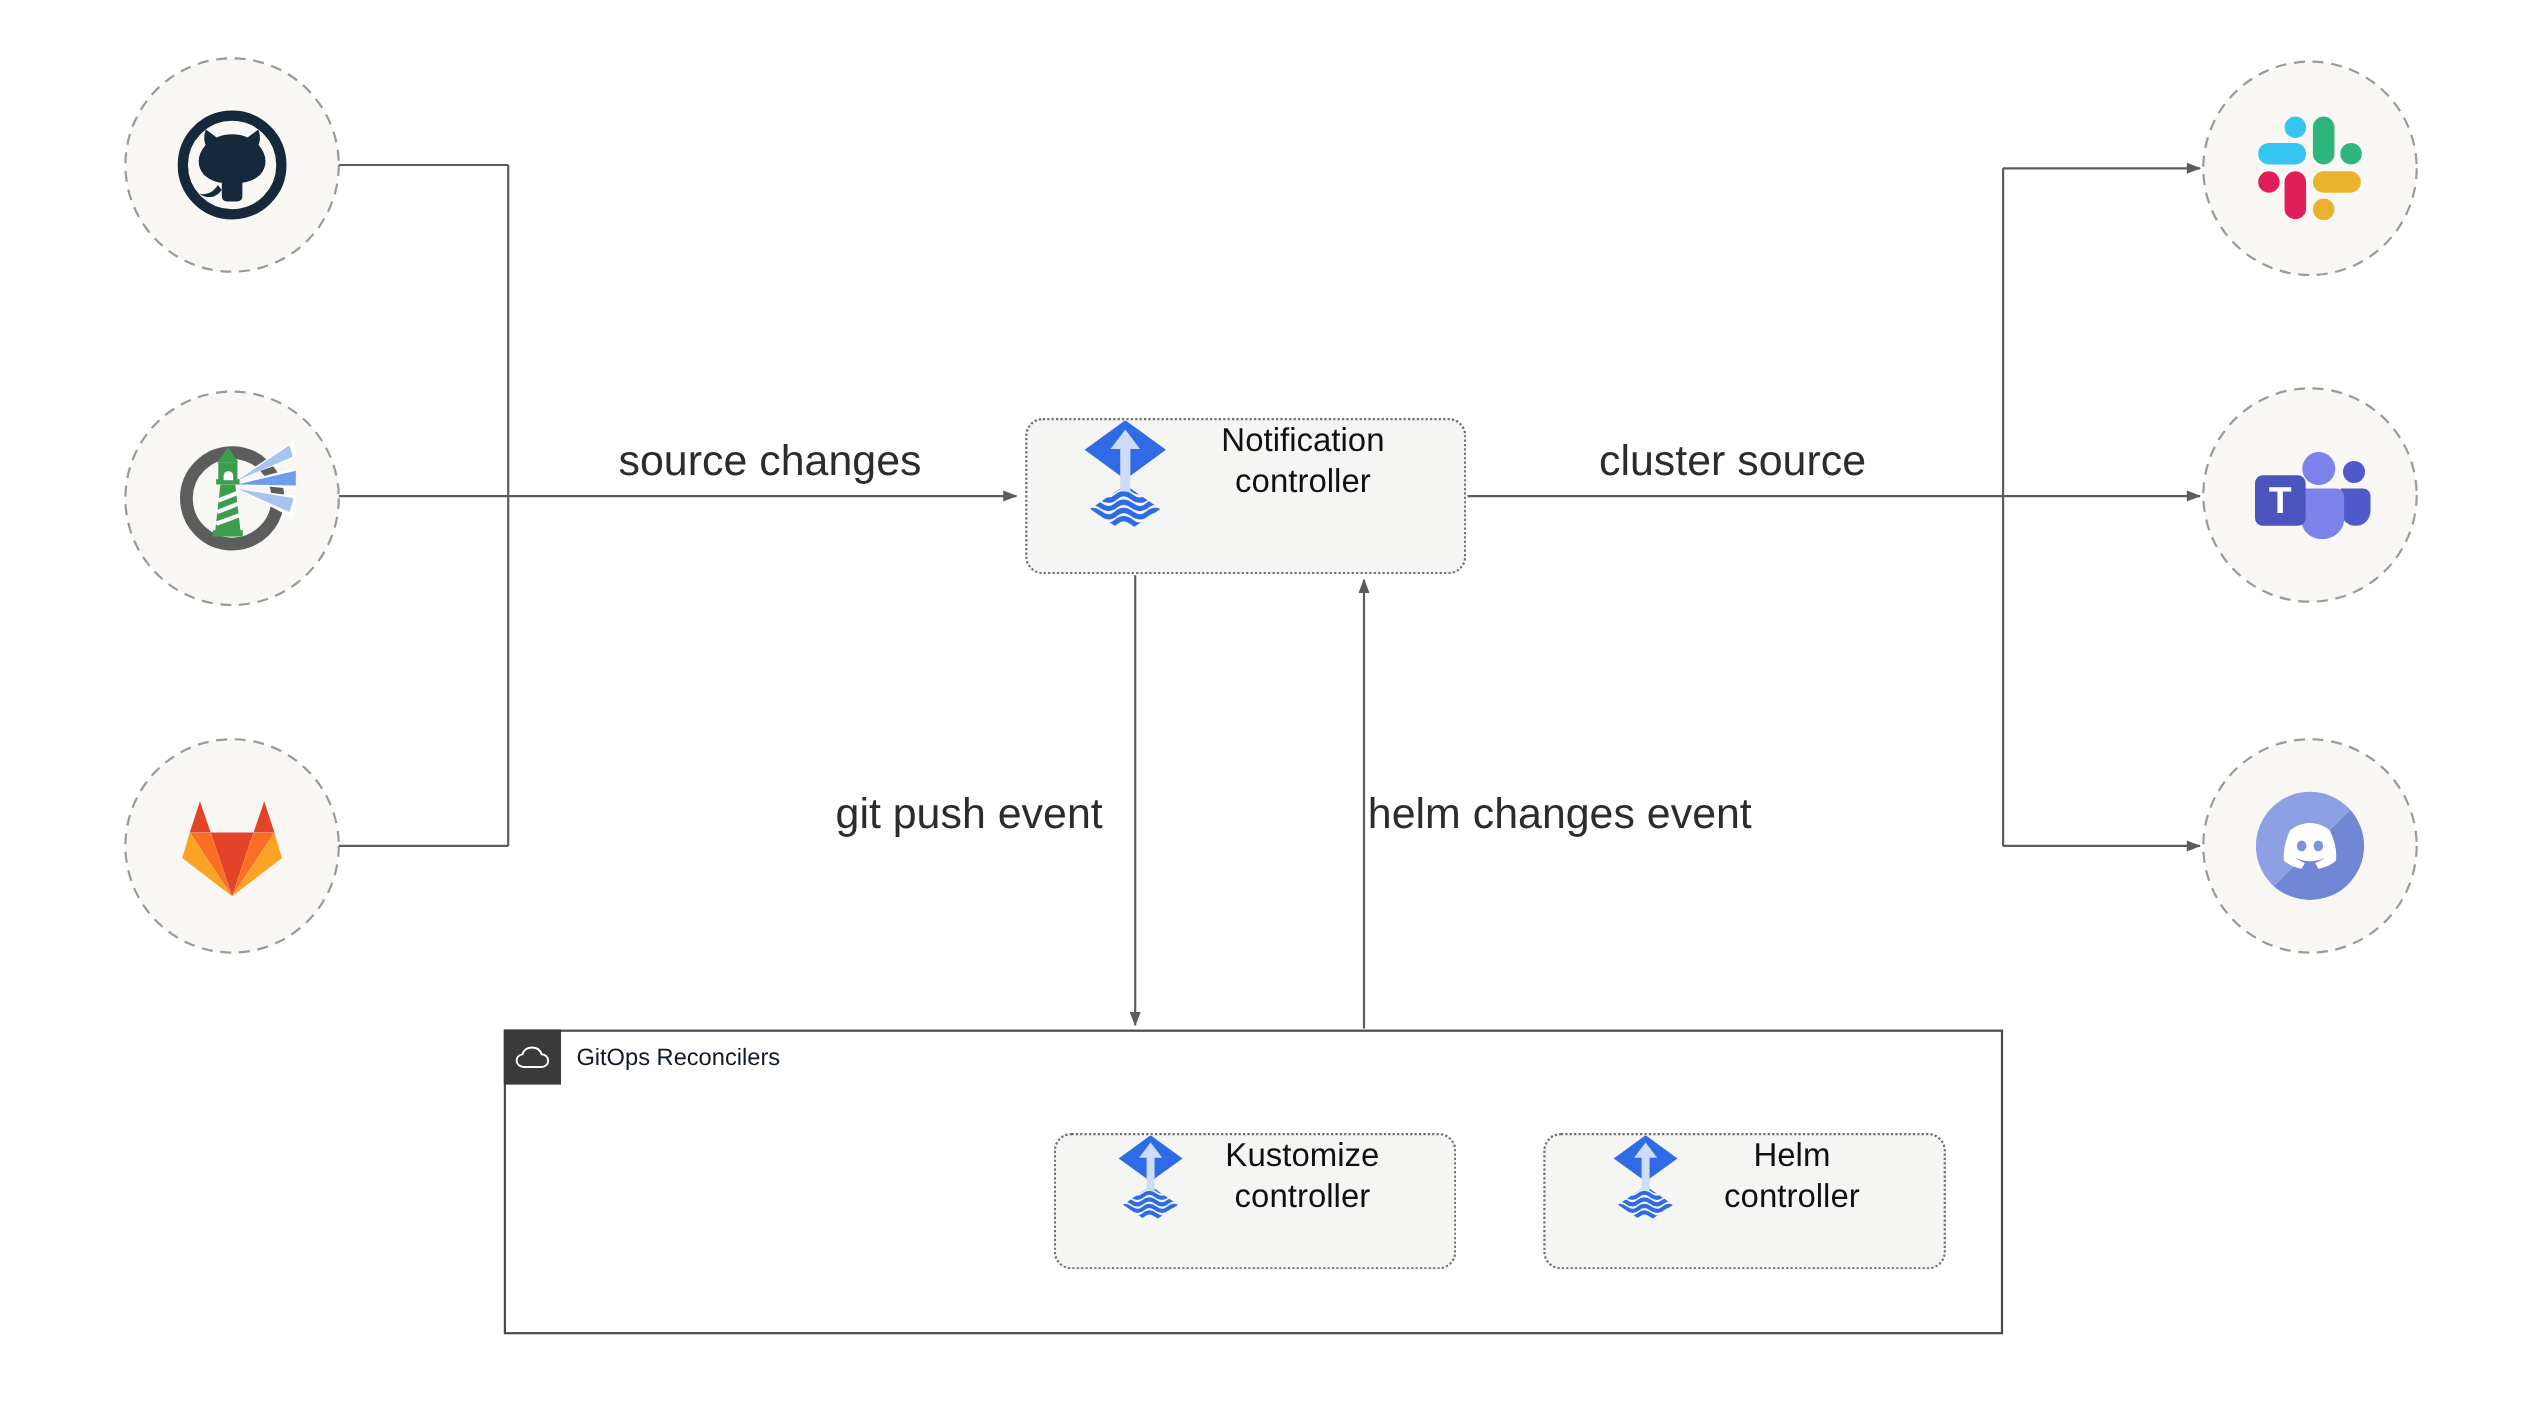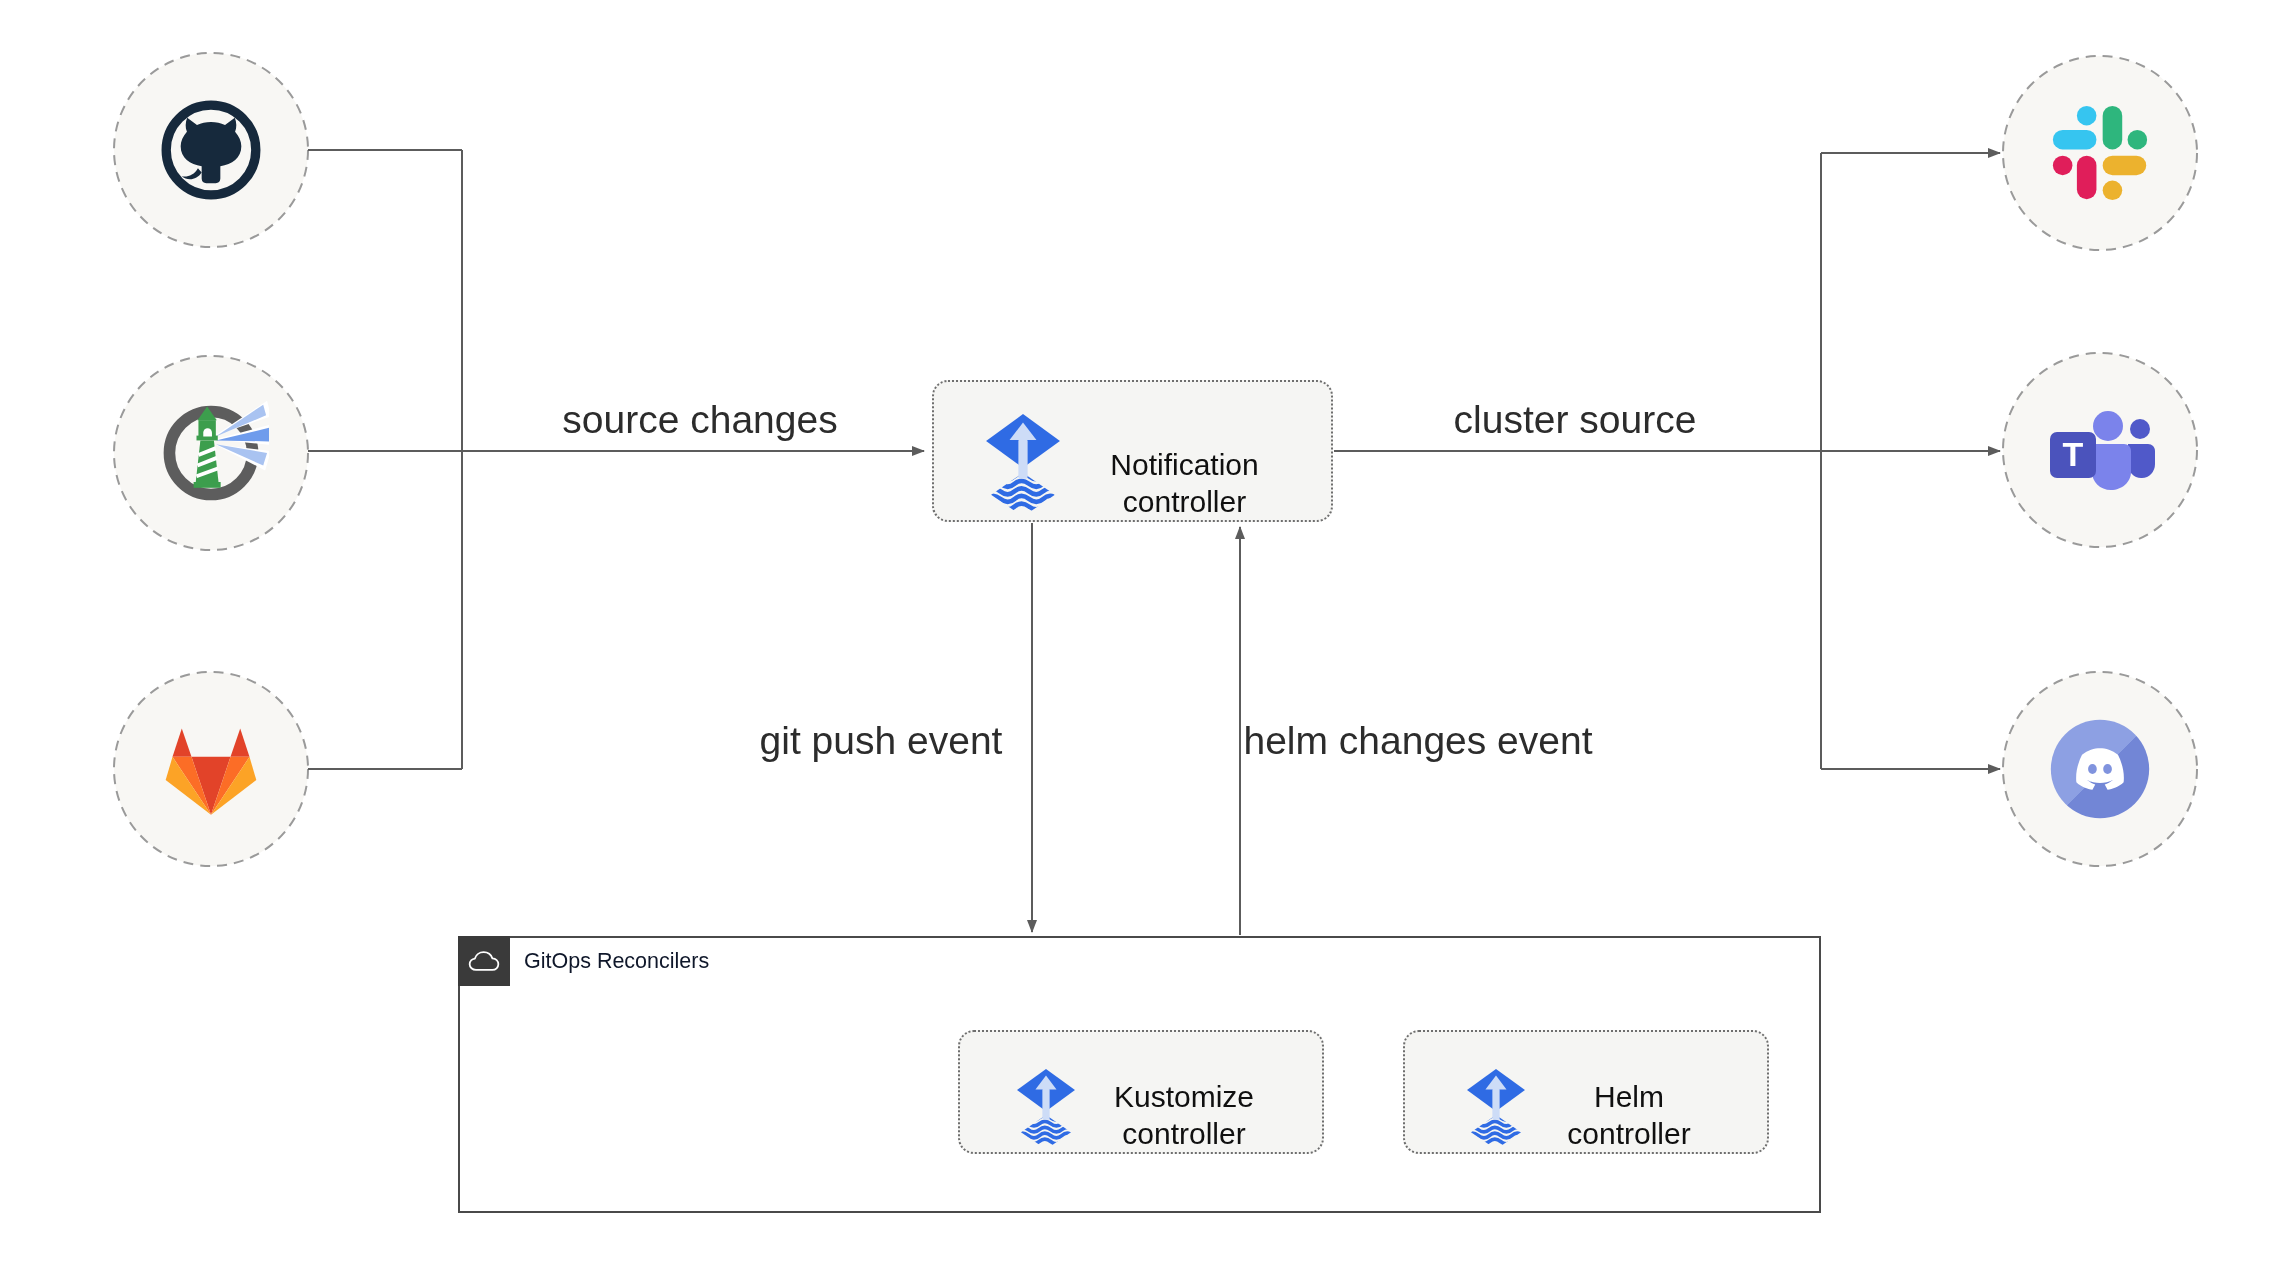--- a/index.html
+++ b/index.html
@@ -1,21 +1,21 @@
 <!DOCTYPE html>
 <html><head>
 <meta charset="utf-8">
 <style>
   html,body{margin:0;padding:0;background:#ffffff;}
   .stage{position:relative;width:2292px;height:1284px;background:#ffffff;overflow:hidden;
          font-family:"Liberation Sans", sans-serif;}
   .wires{position:absolute;left:0;top:0;z-index:0;}
   .node-icon{position:absolute;z-index:2;}
   .ctrl{position:absolute;z-index:3;background:#f5f5f3;border:2px dotted #6e6e6e;border-radius:16px;
-        display:flex;align-items:flex-end;justify-content:center;gap:20px;box-sizing:border-box;}
+        display:flex;align-items:flex-start;justify-content:center;gap:20px;box-sizing:border-box;}
   .ctrl .lbl{font-size:30px;line-height:37px;color:#101010;text-align:center;}
   .group-box{position:absolute;z-index:1;border:2px solid #4a4a4a;background:#ffffff;box-sizing:border-box;}
   .group-header{position:absolute;left:-2px;top:-2px;width:52px;height:50px;background:#3a3a3a;
                 display:flex;align-items:center;justify-content:center;}
   .group-title{position:absolute;left:64px;top:-2px;height:50px;line-height:50px;font-size:21.5px;color:#0f172a;white-space:nowrap;}
   .edge-label{position:absolute;z-index:4;transform:translate(-50%,-50%);font-size:39px;color:#2c2c2c;white-space:nowrap;}
   .hidden-defs{position:absolute;width:0;height:0;overflow:hidden;}
 </style>
 </head>
 <body>

